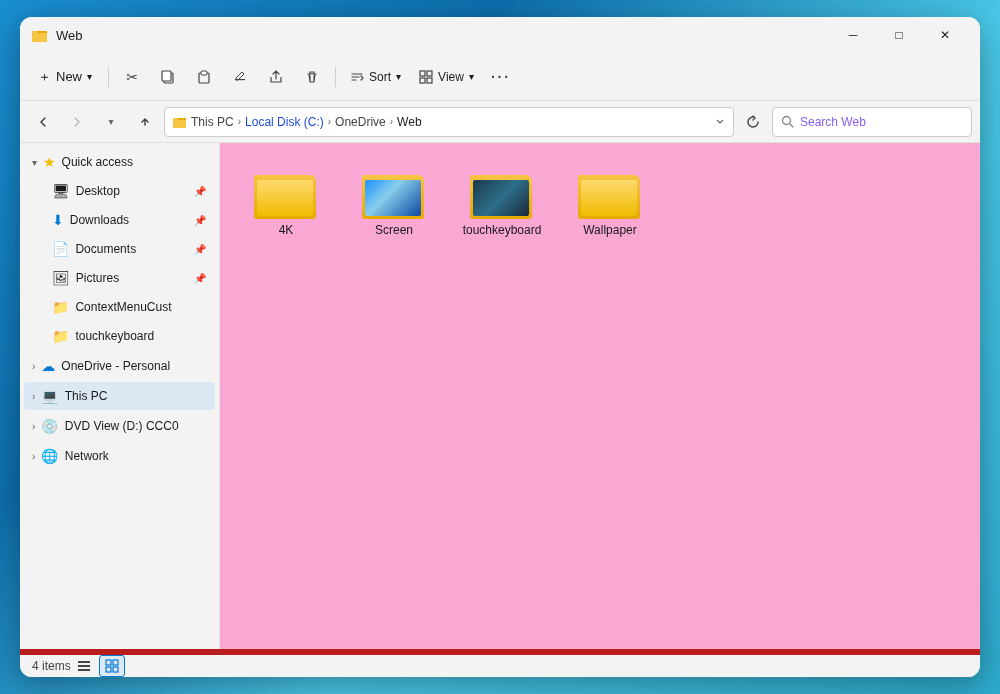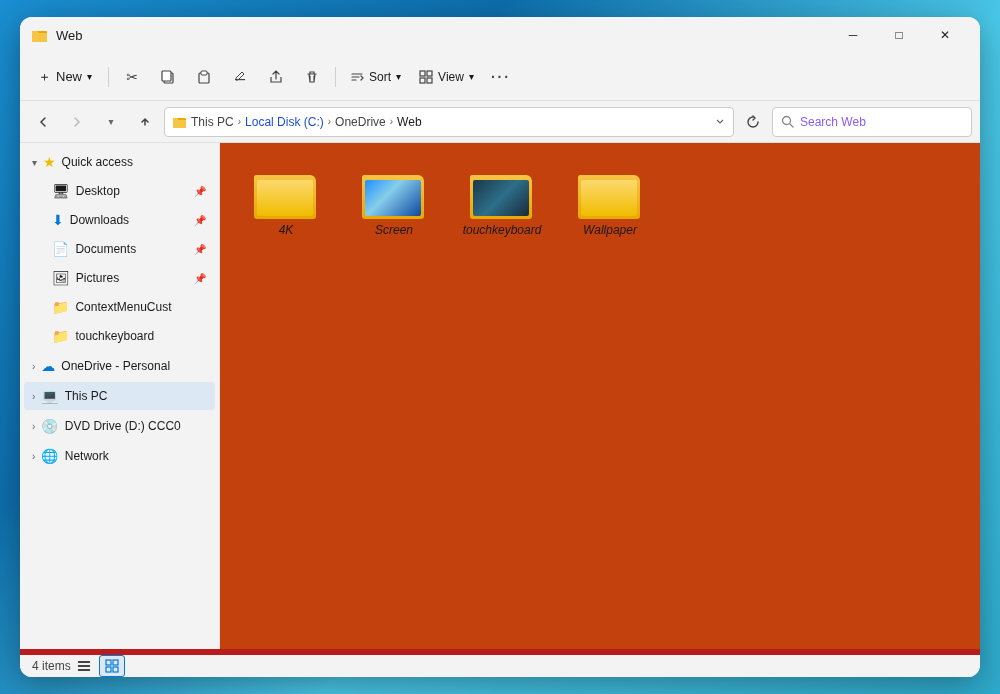--- a/index.html
+++ b/index.html
@@ -215,24 +215,23 @@
       font-size: 10px;
       color: #666;
       flex-shrink: 0;
     }
     .sidebar-icon { font-size: 14px; flex-shrink: 0; }
     .sidebar-label { flex: 1; overflow: hidden; text-overflow: ellipsis; }
     .pin-icon { font-size: 10px; color: #666; flex-shrink: 0; }
     
     .content {
       flex: 1;
-      background: #c2410c;
+      background: #f9a8d4;
       overflow: auto;
       padding: 16px;
-      font-style: italic;
     }
     .content::-webkit-scrollbar { width: 8px; }
     .content::-webkit-scrollbar-thumb { background: #ccc; border-radius: 4px; }
     .files-grid {
       display: flex;
       flex-wrap: wrap;
       gap: 8px;
       align-content: flex-start;
     }
     .file-item {
@@ -524,21 +523,21 @@
           <span class="chevron">›</span>
           <span class="sidebar-icon">💻</span>
           <span class="sidebar-label">This PC</span>
         </div>
       </div>
 
       <div class="sidebar-section">
         <div class="sidebar-item section-header">
           <span class="chevron">›</span>
           <span class="sidebar-icon">💿</span>
-          <span class="sidebar-label">DVD Drive (D:) CCC0</span>
+          <span class="sidebar-label">DVD View (D:) CCC0</span>
         </div>
       </div>
 
       <div class="sidebar-section">
         <div class="sidebar-item section-header">
           <span class="chevron">›</span>
           <span class="sidebar-icon">🌐</span>
           <span class="sidebar-label">Network</span>
         </div>
       </div>

